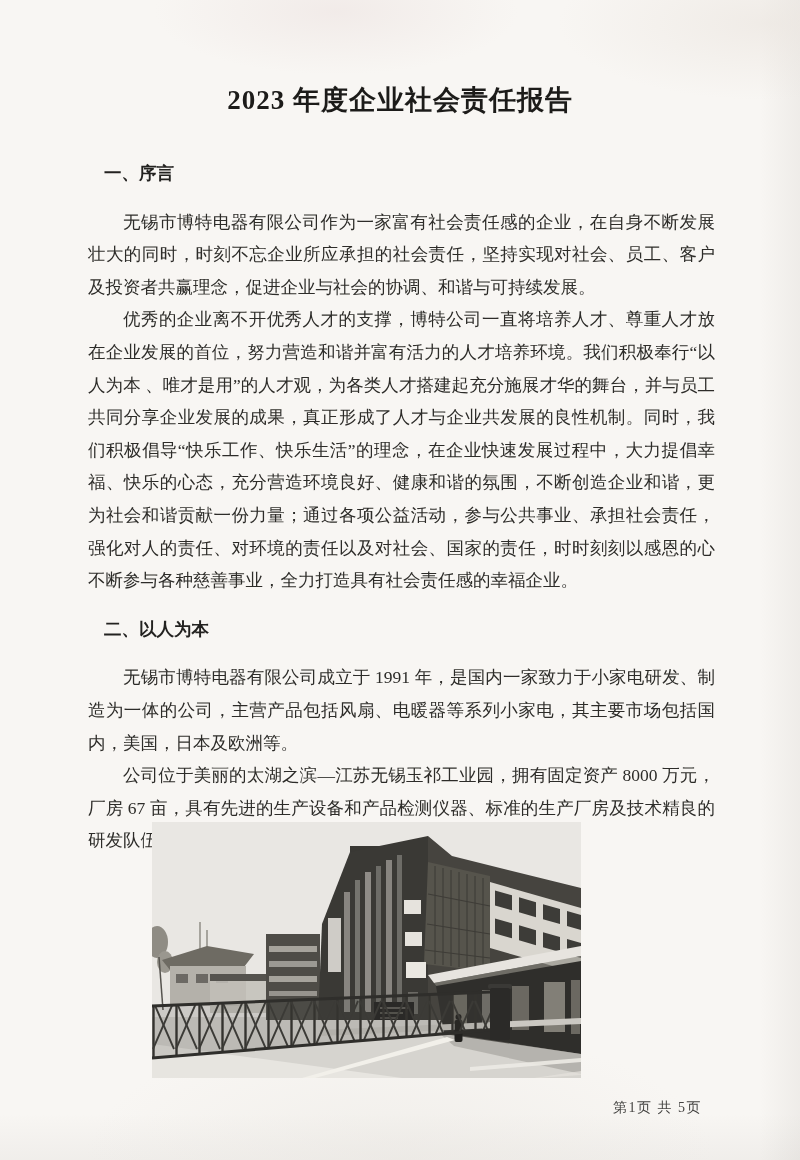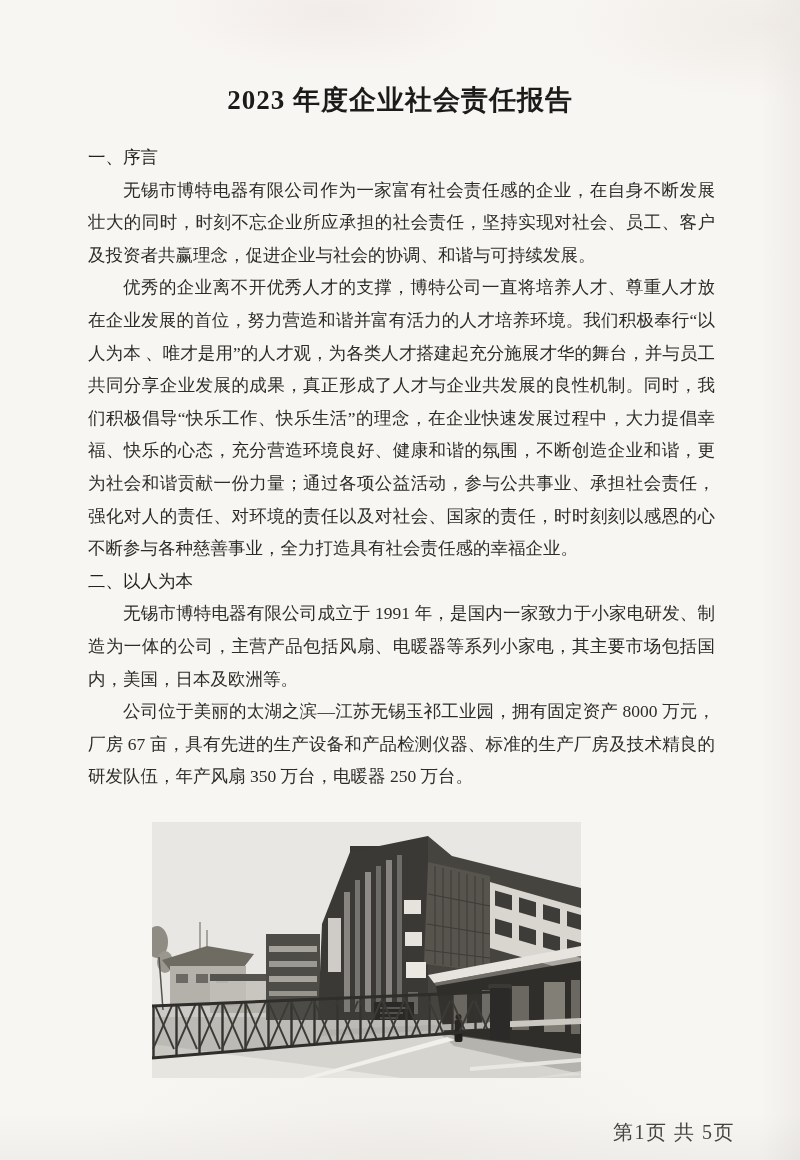--- a/index.html
+++ b/index.html
@@ -22,31 +22,31 @@
     position:absolute;top:82px;left:0;width:100%;
     text-align:center;font-size:27px;font-weight:bold;
     letter-spacing:1px;color:#1c1b19;margin:0;
   }
   .content{
     position:absolute;left:88px;top:141px;width:627px;
     font-size:17.5px;line-height:32.6px;color:#2d2c29;
     text-align:justify;
   }
   .sec-heading{
-    font-size:17.5px;font-weight:normal;margin:0;color:#232220;
+    font-size:17.5px;font-weight:bold;margin:16px;color:#232220;
     line-height:32.6px;text-align:left;
   }
   .para{margin:0;text-indent:2em;}
   .photo-wrap{
     position:absolute;left:152px;top:822px;width:429px;height:256px;
   }
   .photo-wrap svg{display:block;}
   .page-footer{
-    position:absolute;left:613px;top:1120px;
-    font-size:20px;color:#434240;letter-spacing:1.5px;line-height:24px;
+    position:absolute;left:613px;top:1096px;
+    font-size:14px;color:#434240;letter-spacing:1.5px;line-height:24px;
   }
 </style>
 </head>
 <body>
 
 <div class="page">
 
   <h1 class="report-title">2023 年度企业社会责任报告</h1>
 
   <div class="content">

